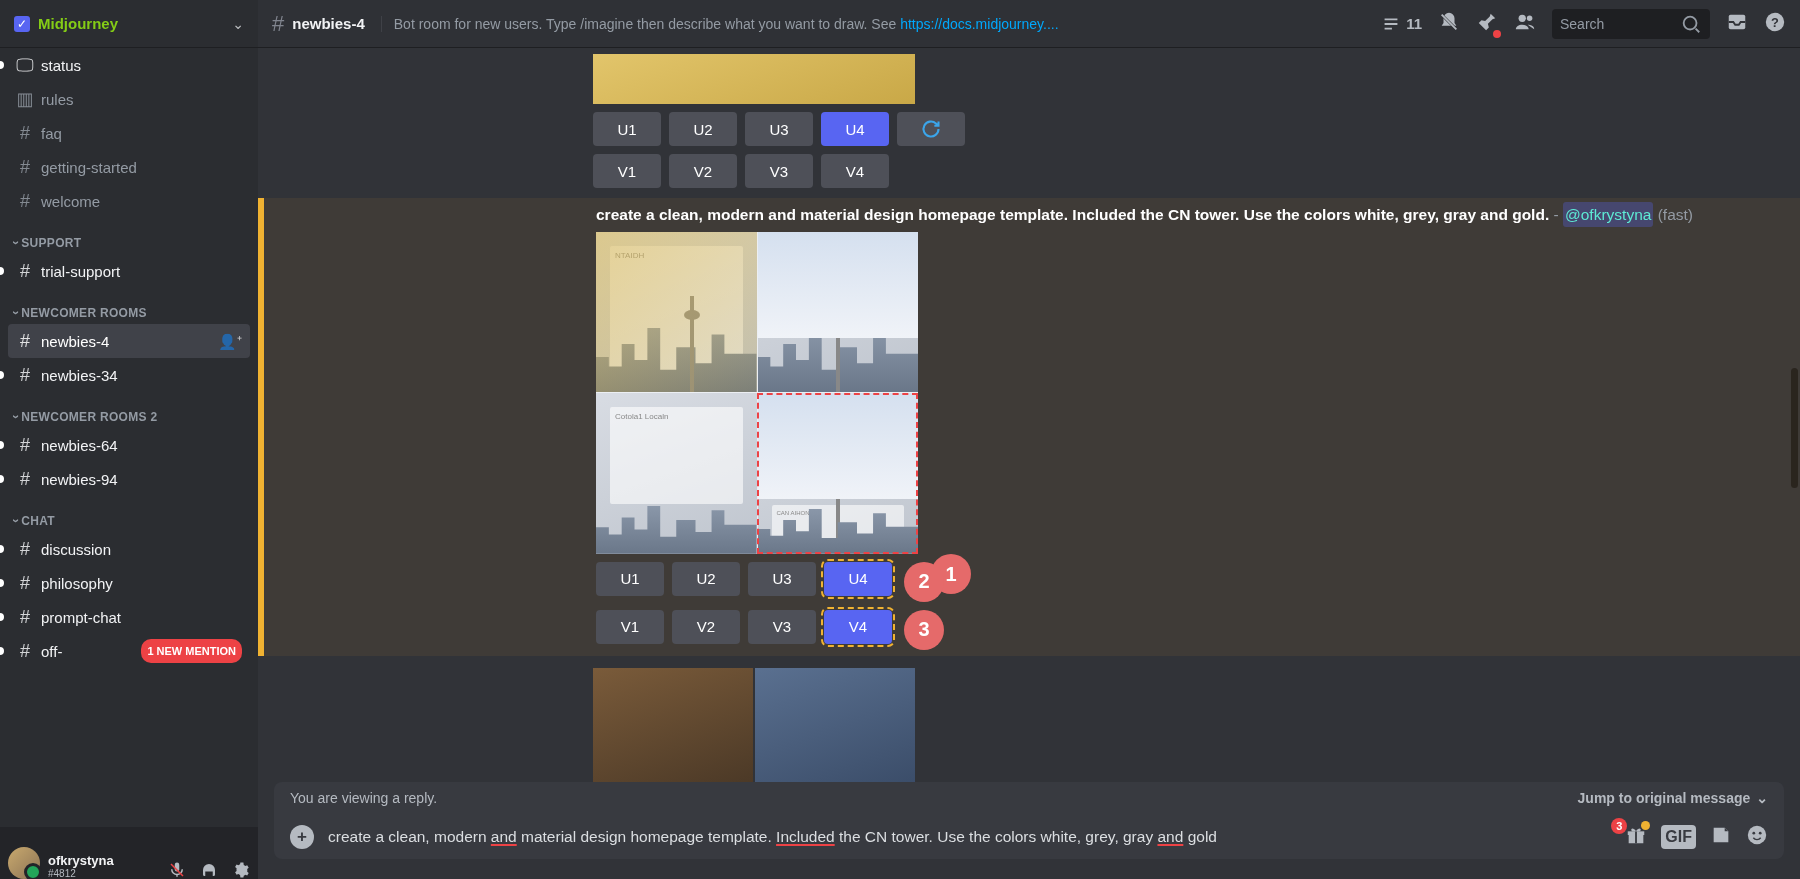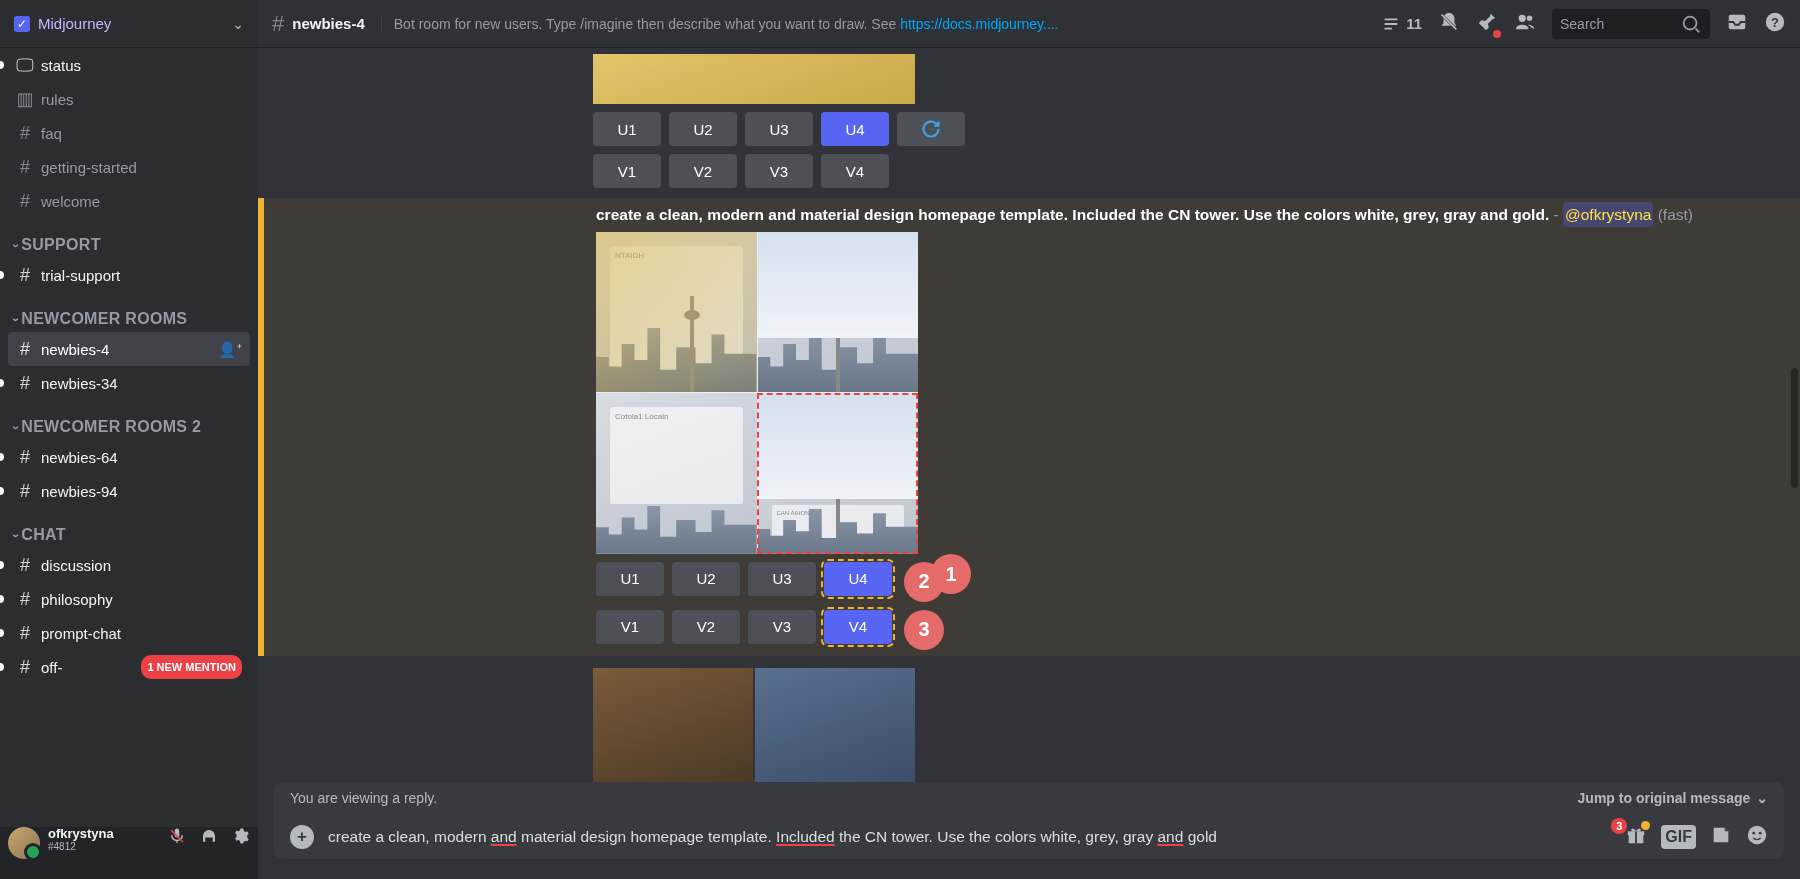--- a/index.html
+++ b/index.html
@@ -1,33 +1,33 @@
 <!DOCTYPE html>
 <html><head>
 <meta charset="utf-8">
 <style>
 *{box-sizing:border-box;margin:0;padding:0}
 body{font-family:"gg sans","Helvetica Neue",Arial,sans-serif;background:#2f3136;color:#dcddde;overflow:hidden;height:879px;width:1800px;font-size:15px}
 .app{display:flex;height:100%}
 .sidebar{width:258px;background:#2b2d31;display:flex;flex-direction:column;flex-shrink:0}
 .server-header{height:48px;display:flex;align-items:center;padding:0 14px;border-bottom:1px solid #1e1f22;cursor:pointer}
 .server-header .srv-icon{width:16px;height:16px;background:#5865f2;border-radius:3px;margin-right:8px;display:flex;align-items:center;justify-content:center;color:#fff;font-size:12px}
-.server-header .srv-name{font-weight:400;color:#c4b5fd;flex:1}
+.server-header .srv-name{font-weight:700;color:#84cc16;flex:1}
 .server-header .chev{color:#b9bbbe;font-size:14px}
 .channels{flex:1;overflow:hidden;padding:0 8px}
-.cat{font-size:16px;font-weight:600;color:#949ba4;padding:18px 6px 4px 6px;letter-spacing:.3px}
+.cat{font-size:12px;font-weight:600;color:#949ba4;padding:18px 6px 4px 6px;letter-spacing:.3px}
 .cat::before{content:"›";display:inline-block;transform:rotate(90deg);margin-right:3px;font-size:12px}
 .ch{display:flex;align-items:center;height:34px;padding:0 8px;border-radius:4px;color:#949ba4;cursor:pointer;gap:7px;position:relative}
 .ch.unread{color:#f2f3f5}
 .ch.unread::after{content:"";position:absolute;left:-8px;width:4px;height:8px;border-radius:0 4px 4px 0;background:#fff}
 .ch.active{background:#404249;color:#fff}
 .ch .ico{font-size:18px;font-weight:400;opacity:.85;width:18px;text-align:center}
 .ch .adduser{margin-left:auto;opacity:.7;font-size:15px}
 .mention-pill{position:absolute;right:8px;background:#ed4245;color:#fff;font-size:11px;font-weight:700;padding:6px 6px;border-radius:10px}
-.user-panel{height:52px;background:#232428;display:flex;align-items:flex-start;padding:0 8px;gap:8px}
+.user-panel{height:52px;background:#232428;display:flex;align-items:flex-end;padding:0 8px;gap:8px}
 .avatar{width:32px;height:32px;border-radius:50%;background:linear-gradient(135deg,#c9a96e,#8b7355);position:relative;flex-shrink:0}
 .avatar::after{content:"";position:absolute;right:-2px;bottom:-2px;width:12px;height:12px;background:#23a559;border:3px solid #232428;border-radius:50%}
 .user-meta{flex:1;line-height:1.1}
 .user-meta .n{font-size:13px;color:#f2f3f5;font-weight:600}
 .user-meta .t{font-size:10px;color:#b5bac1}
 .user-ctrl{display:flex;gap:14px;color:#b5bac1}
 .user-ctrl svg,.user-ctrl .g{width:18px;height:18px}
 .main{flex:1;display:flex;flex-direction:column;min-width:0}
 .topbar{height:48px;display:flex;align-items:center;padding:0 14px;border-bottom:1px solid #1e1f22;gap:8px}
 .topbar .hash{color:#80848e;font-size:22px}
@@ -40,21 +40,21 @@
 .search{background:#1e1f22;border-radius:4px;padding:4px 8px;display:flex;align-items:center;width:158px;color:#949ba4;font-size:14px}
 .search span{flex:1}
 .pin-wrap{position:relative}
 .pin-wrap::after{content:"";position:absolute;right:-3px;bottom:-2px;width:8px;height:8px;border-radius:50%;background:#ed4245}
 .content{flex:1;overflow:hidden;background:#313338;display:flex;flex-direction:column}
 .scroller{flex:1;overflow:auto;position:relative}
 .msg{padding:6px 16px 6px 72px;position:relative}
 .msg.mention{background:rgba(249,168,38,.07);border-left:3px solid #f0b232;padding-left:69px}
 .msg.mention::before{content:"";position:absolute;left:0;top:0;bottom:0;width:3px;background:#f0b232}
 .msg .prompt{color:#fff;font-weight:700;font-size:15.5px;line-height:1.4}
-.msg .prompt .mtag{background:rgba(88,101,242,.3);color:#fde047;border-radius:3px;padding:4px 2px;font-weight:500}
+.msg .prompt .mtag{background:rgba(88,101,242,.3);color:#5eead4;border-radius:3px;padding:4px 2px;font-weight:500}
 .msg .prompt .dash{color:#949ba4;font-weight:400}
 .msg .prompt .mode{color:#949ba4;font-weight:400}
 .img-grid{width:322px;height:322px;background:#eceff3;margin-top:6px;display:grid;grid-template-columns:1fr 1fr;grid-template-rows:1fr 1fr;gap:1px}
 .img-grid .cell{background:linear-gradient(160deg,#d8dce3 0%,#bfc5ce 100%);position:relative;overflow:hidden}
 .img-grid .cell.gold::after{content:"";position:absolute;inset:0;background:linear-gradient(135deg,rgba(222,188,86,.6),rgba(199,162,52,.2))}
 .img-grid .cell.sky::after{content:"";position:absolute;left:0;right:0;top:0;height:66%;background:linear-gradient(#d5e0ef,#f0f3f8)}
 .cell .tower{position:absolute;left:50%;transform:translateX(-50%);bottom:0;width:4px;height:60%;background:#888}
 .cell .tower::before{content:"";position:absolute;left:-6px;top:15%;width:16px;height:10px;background:#888;border-radius:50%}
 .cell .bldgs{position:absolute;left:0;right:0;bottom:0;height:40%;background:linear-gradient(0deg,#6a7789 0%,#8a97a9 100%);clip-path:polygon(0 100%,0 45%,8% 45%,8% 60%,16% 60%,16% 25%,24% 25%,24% 50%,32% 50%,32% 0,40% 0,40% 65%,50% 65%,50% 30%,62% 30%,62% 55%,72% 55%,72% 10%,80% 10%,80% 40%,100% 40%,100% 100%)}
 .cell .pad{position:absolute;inset:14px;background:rgba(255,255,255,.6);border-radius:2px;color:#888;font-size:8px;font-family:Arial;padding:5px}

